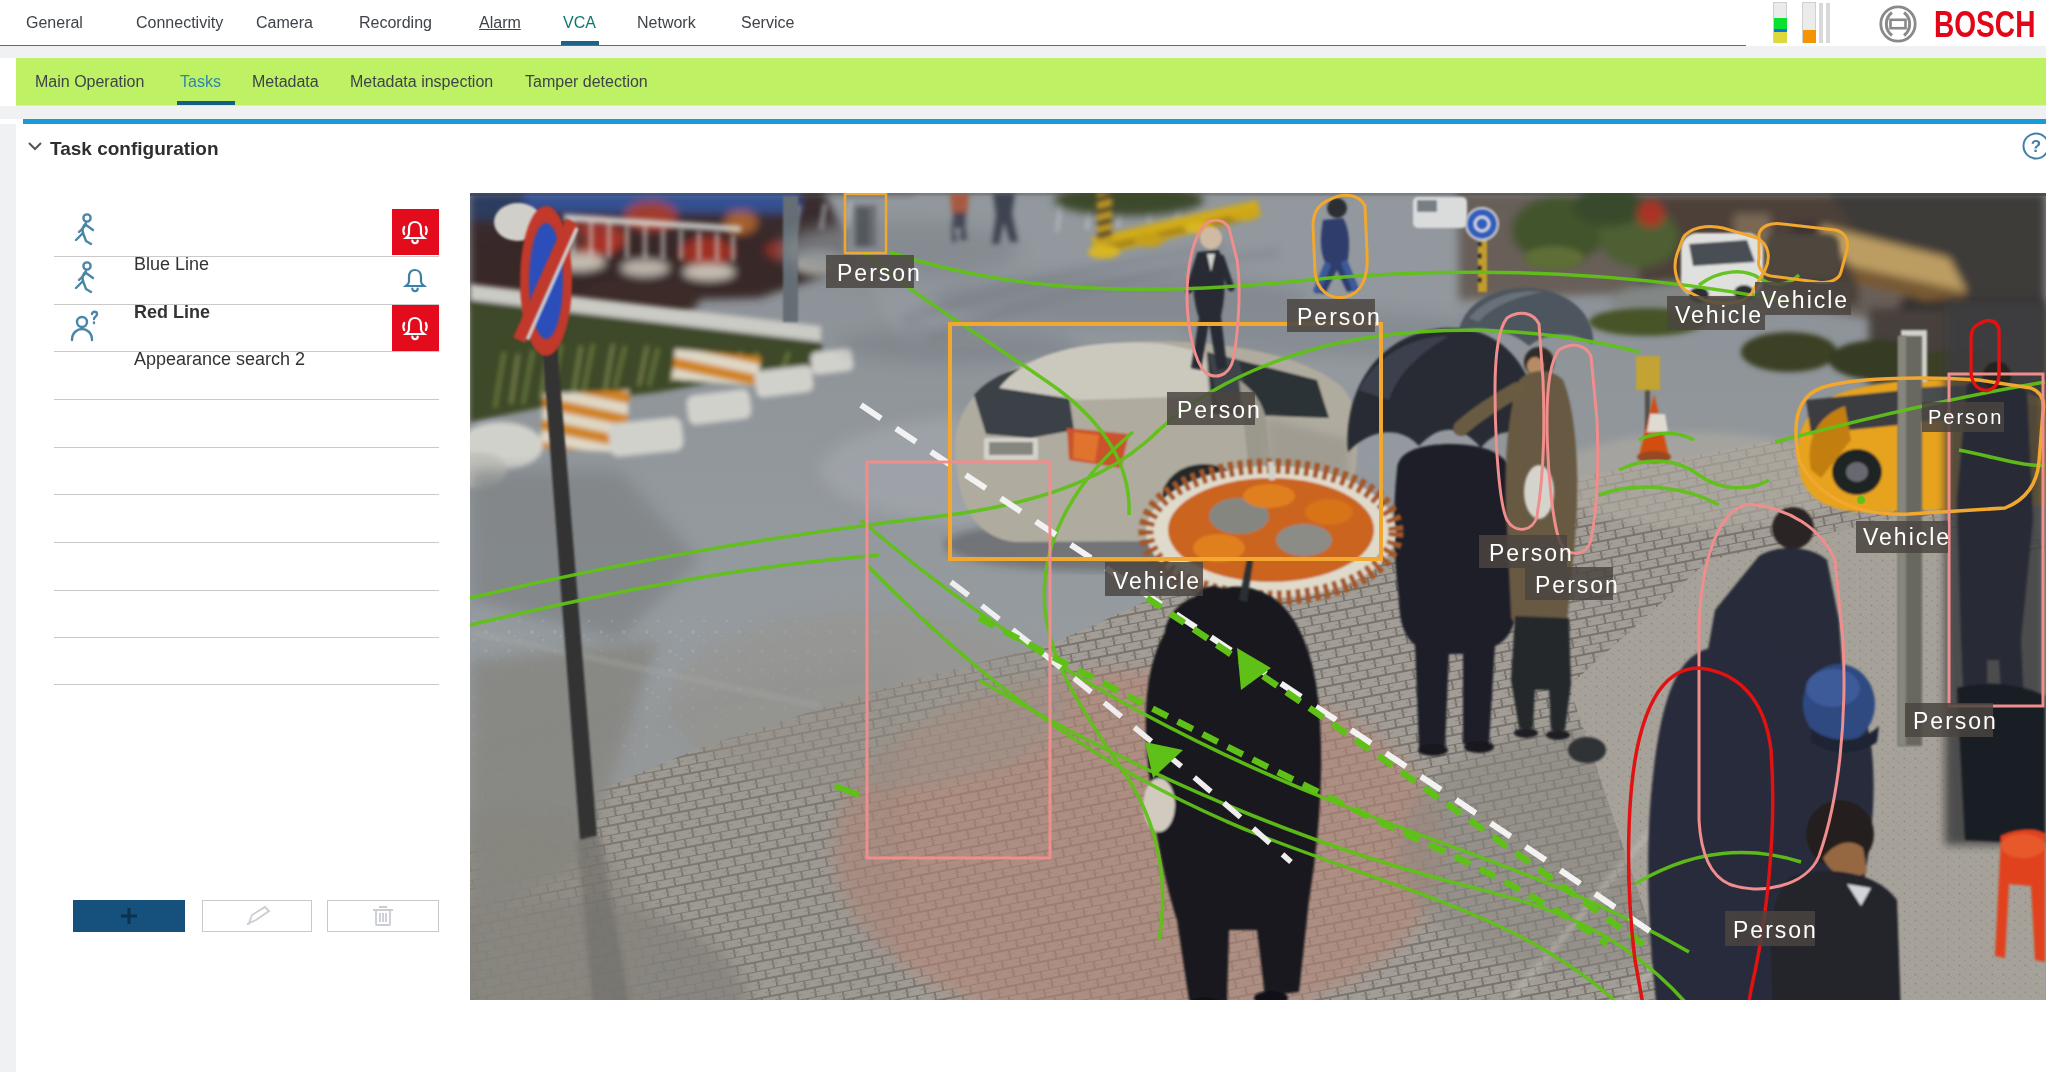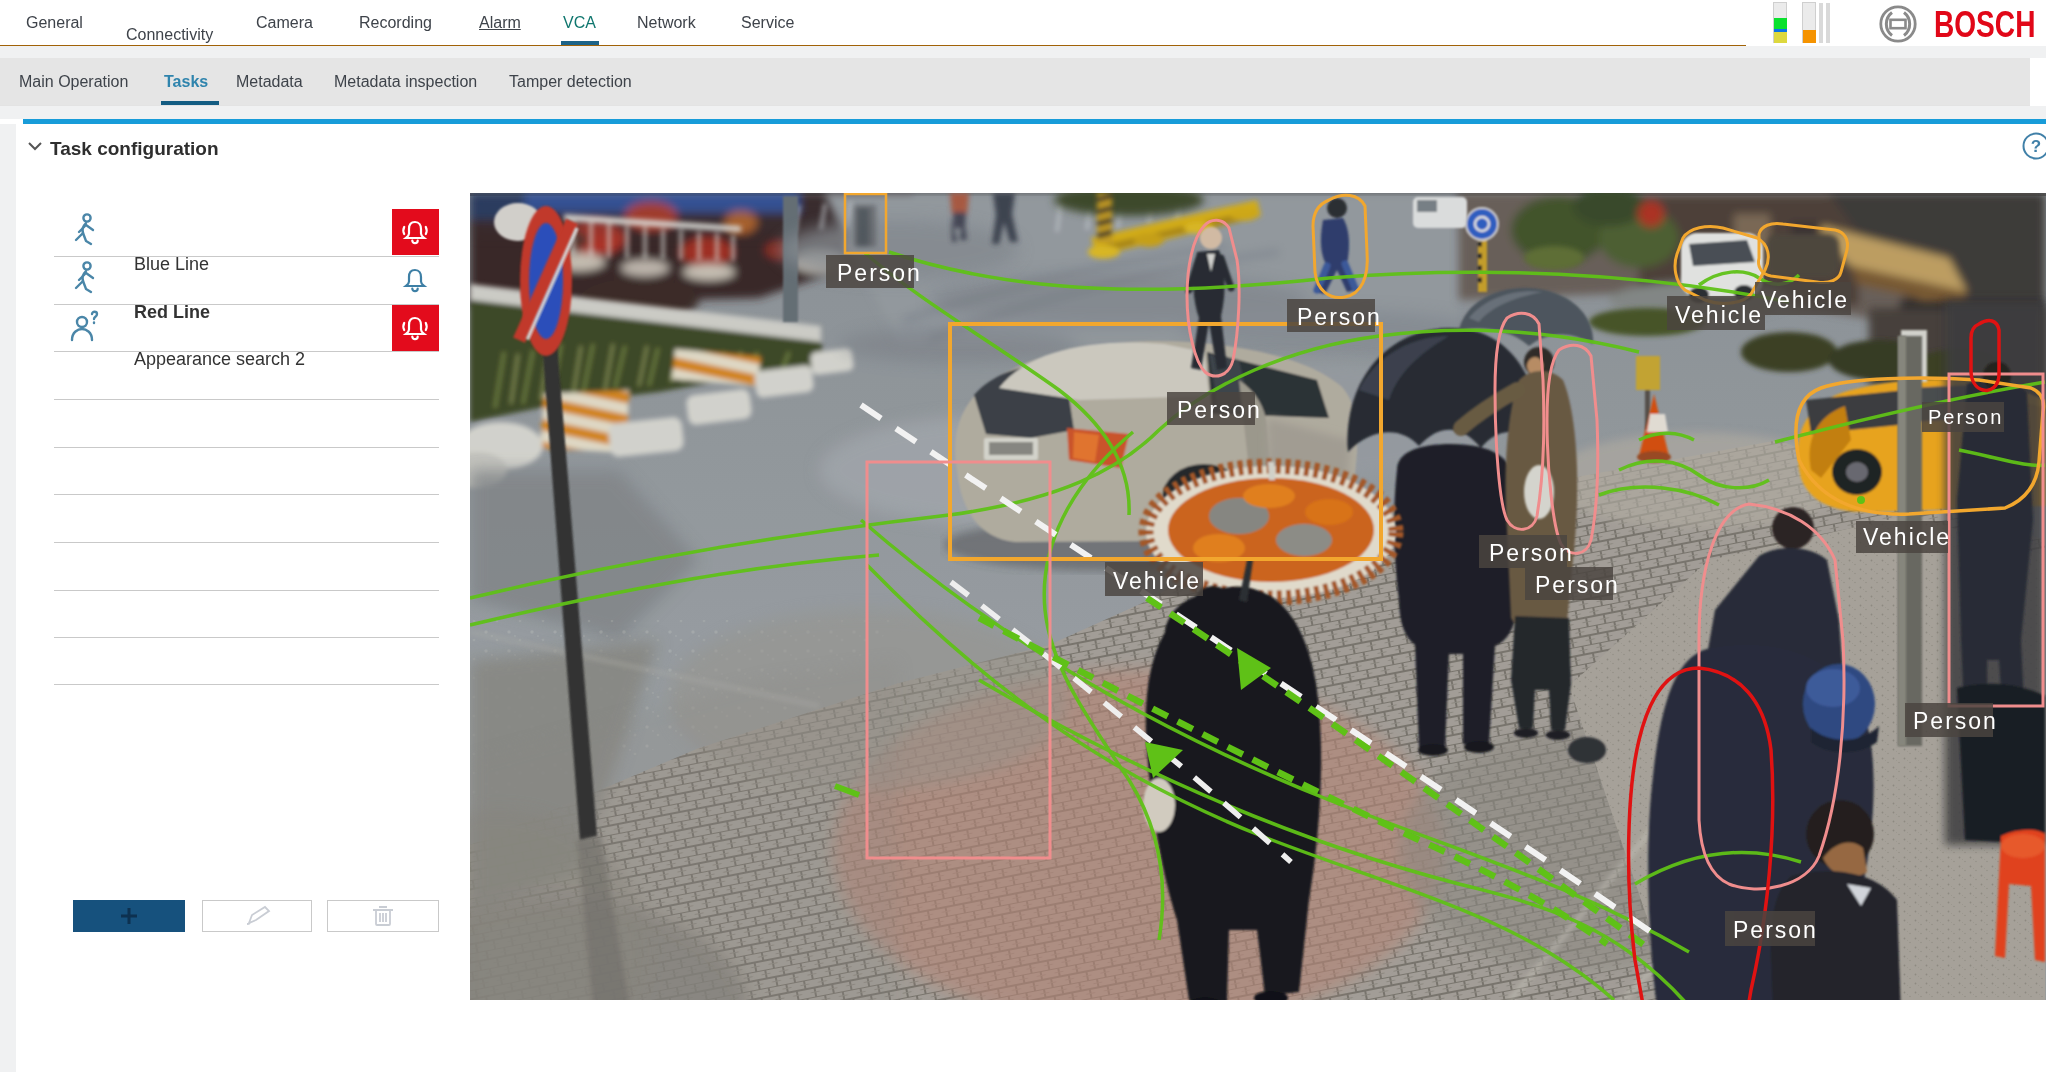--- a/index.html
+++ b/index.html
@@ -9,40 +9,40 @@
   
   #nav{left:0;top:0;width:1746px;height:45px;background:#fff;border-bottom:4px solid #a16207;}
   .navitem{position:absolute;top:14px;font-size:16px;color:#3e434a;}
   #vca{color:#0f766e;}
   #vcaline{left:561px;top:41px;width:38px;height:4px;background:#1c6387;}
   
   .meter{position:absolute;top:2px;width:14px;height:41px;background:#ebebeb;border:1px solid #cfcfcf;border-bottom:none;box-sizing:border-box;}
   .thinbar{position:absolute;top:3px;width:4px;height:40px;background:#d9d9d9;}
   
   #band1{left:0;top:46px;width:2046px;height:12px;background:#f0f1f2;}
-  #tabpanel{left:0;top:58px;width:2030px;height:47px;background:#e5e5e5;border-bottom:1px solid #e3e3e3;}
+  #tabpanel{left:16px;top:58px;width:2030px;height:47px;background:#bef264;border-bottom:1px solid #e3e3e3;}
   .tabitem{position:absolute;top:15px;font-size:16px;color:#3e434a;}
   #tasksline{left:161px;top:43px;width:58px;height:4px;background:#145d83;}
   #band2{left:0;top:106px;width:2046px;height:13px;background:#f0f1f2;}
   #blueline{left:23px;top:119px;width:2023px;height:5px;background:#189cd9;}
   #leftgrey{left:0;top:124px;width:16px;height:948px;background:#f0f1f2;}
   
   #taskcfg{left:50px;top:138px;font-size:19px;font-weight:bold;color:#2e2e2e;}
   
   .rowsep{position:absolute;left:54px;width:385px;height:1px;background:#c9c9c9;}
   .rowlabel{position:absolute;left:134px;font-size:18px;color:#333;margin-top:32px;}
   .bellred{position:absolute;left:392px;width:47px;height:46px;background:#e30b1c;}
   
   .btn{position:absolute;top:900px;height:32px;background:#fff;border:1px solid #c9c9c9;box-sizing:border-box;}
 </style>
 </head>
 <body>
 <div id="nav" class="abs">
   <span class="navitem" style="left:26px;">General</span>
-  <span class="navitem" style="left:126px;margin-top:12px;">Connectivity</span>
+  <span class="navitem" style="left:136px;">Connectivity</span>
   <span class="navitem" style="left:256px;">Camera</span>
   <span class="navitem" style="left:359px;">Recording</span>
   <span class="navitem" style="left:479px;text-decoration:underline;">Alarm</span>
   <span class="navitem" id="vca" style="left:563px;">VCA</span>
   <span class="navitem" style="left:637px;">Network</span>
   <span class="navitem" style="left:741px;">Service</span>
   <div class="abs" id="vcaline"></div>
 
   <div class="meter" style="left:1773px;">
     <div class="abs" style="left:0;top:15px;width:13px;height:11px;background:#0ae12e;"></div>
@@ -59,21 +59,21 @@
     <circle cx="20" cy="20" r="17.2" fill="none" stroke="#8a8a8a" stroke-width="2.8"></circle>
     <path d="M14 8.5 A14.5 14.5 0 0 0 14 31.5" fill="none" stroke="#8a8a8a" stroke-width="3"></path>
     <path d="M26 8.5 A14.5 14.5 0 0 1 26 31.5" fill="none" stroke="#8a8a8a" stroke-width="3"></path>
     <rect x="12.5" y="15.8" width="15" height="8.4" fill="none" stroke="#8a8a8a" stroke-width="2.6"></rect>
   </svg>
   <div class="abs" style="left:1934px;top:4px;font-size:36px;font-weight:bold;color:#e10718;letter-spacing:0;transform:scaleX(0.78);transform-origin:0 0;">BOSCH</div>
 </div>
 <div id="band1" class="abs"></div>
 <div id="tabpanel" class="abs">
   <span class="tabitem" style="left:19px;">Main Operation</span>
-  <span class="tabitem" style="left:164px;color:#2f84ad;font-weight:bold;">Tasks</span>
+  <span class="tabitem" style="left:164px;color:#2f84ad;">Tasks</span>
   <span class="tabitem" style="left:236px;">Metadata</span>
   <span class="tabitem" style="left:334px;text-align:right;">Metadata inspection</span>
   <span class="tabitem" style="left:509px;">Tamper detection</span>
   <div class="abs" id="tasksline"></div>
 </div>
 <div id="band2" class="abs"></div>
 <div id="blueline" class="abs"></div>
 <div id="leftgrey" class="abs"></div>
 
 <svg class="abs" style="left:27px;top:139px;" width="16" height="14" viewBox="0 0 16 14">

